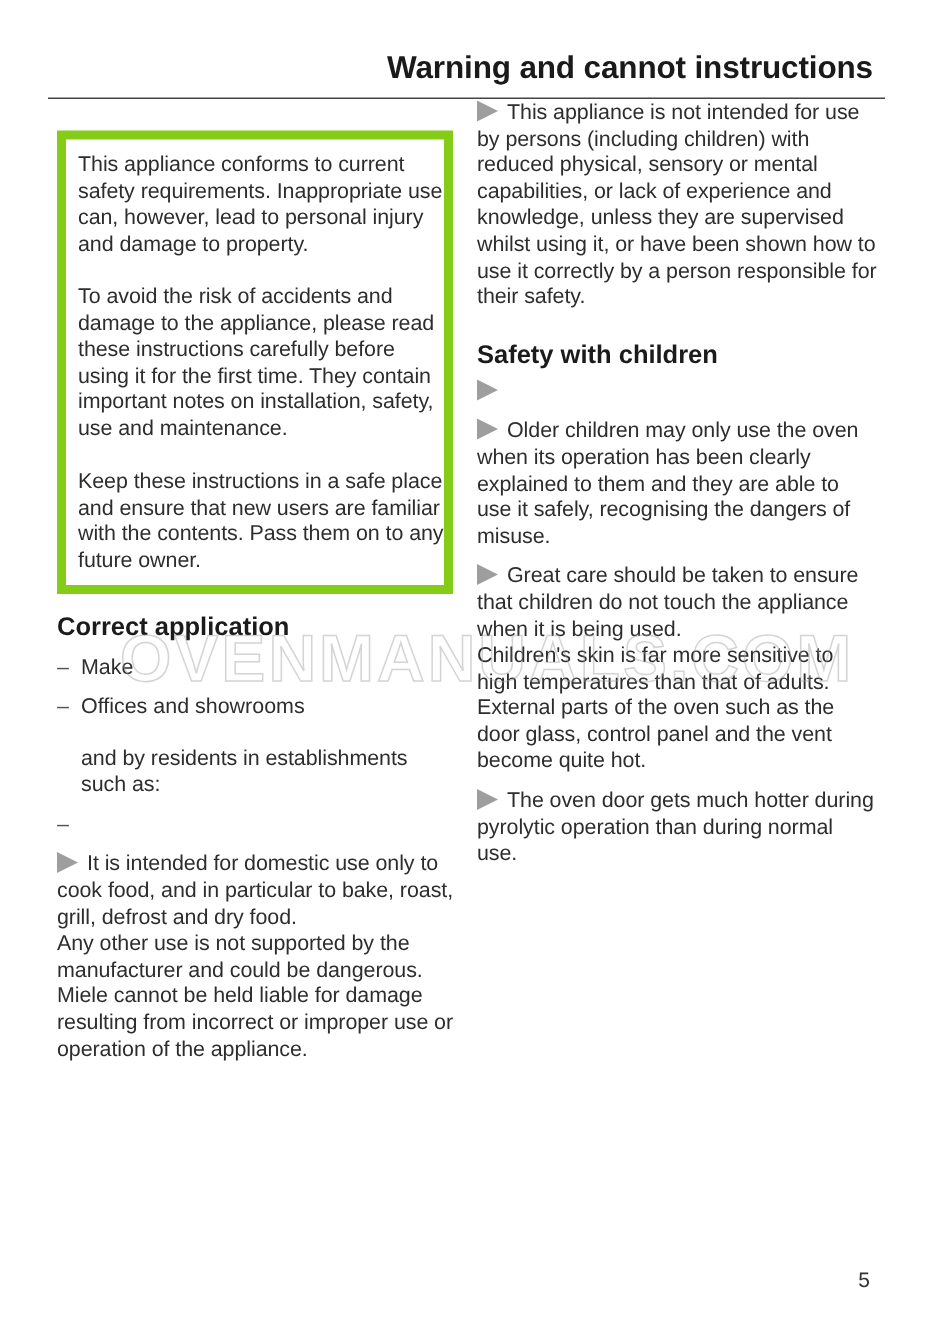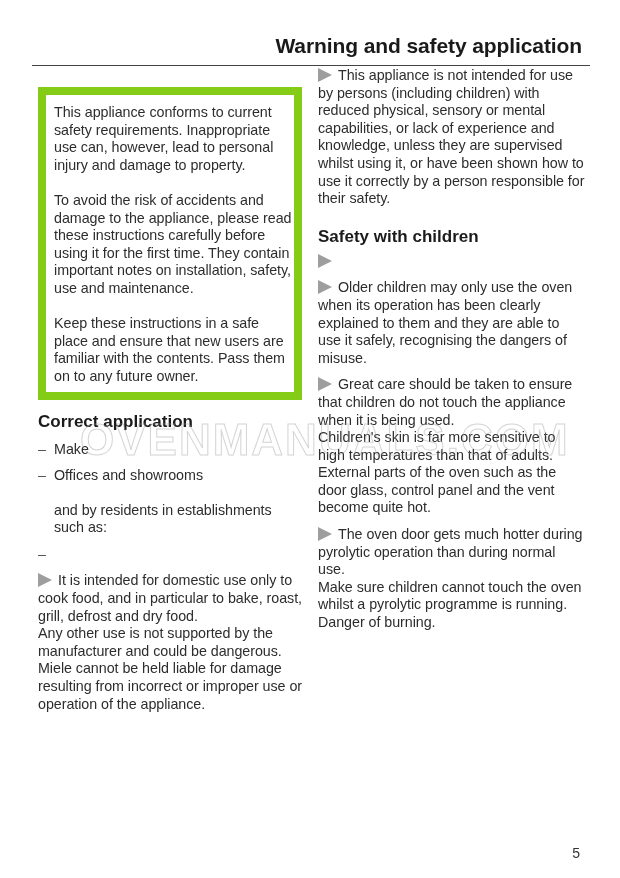--- a/index.html
+++ b/index.html
@@ -19,21 +19,21 @@
     .col { position: absolute; top: 80px; }
     .col-left { left: 38px; width: 266px; }
     .col-right { left: 318px; width: 268px; }
     .p {
       font-size: 14.3px; line-height: 17.6px; margin: 0;
       color: #2d2d2d; letter-spacing: -0.05px;
     }
     .notice-box {
       box-sizing: border-box;
       width: 264px; margin-top: 7px;
-      border: 8px solid #84cc16;
+      border: 6px solid #84cc16;
       padding: 9px 0 6px 8px;
     }
     .notice-box .p + .p { margin-top: 17.6px; }
     .heading {
       font-size: 17px; font-weight: bold; color: #1b1b1b; margin: 0;
       line-height: 20px;
     }
     .bullet { display: inline-block; width: 0; height: 0;
       border-top: 7.5px solid transparent; border-bottom: 7.5px solid transparent;
       border-left: 14px solid #9e9e9e; vertical-align: -2px; margin-right: 6px;
@@ -48,21 +48,21 @@
     .watermark {
       position: absolute; left: 80px; top: 418px;
       font-size: 44px; font-weight: bold; letter-spacing: 2px;
       color: transparent; -webkit-text-stroke: 1px rgba(160,160,160,0.45);
       white-space: nowrap; pointer-events: none; line-height: 44px;
     }
   </style>
 </head>
 <body>
 
-<div class="page-title">Warning and safety application</div>
+<div class="page-title">Warning and cannot instructions</div>
 <div class="title-rule"></div>
 
 <div class="col col-left">
   <div class="notice-box">
     <p class="p">This appliance conforms to current safety requirements. Inappropriate use can, however, lead to personal injury and damage to property.</p>
     <p class="p">To avoid the risk of accidents and damage to the appliance, please read these instructions carefully before using it for the first time. They contain important notes on installation, safety, use and maintenance.</p>
     <p class="p">Keep these instructions in a safe place and ensure that new users are familiar with the contents. Pass them on to any future owner.</p>
   </div>
 
   <h2 class="heading" style="margin-top:12px;">Correct application</h2>
@@ -102,18 +102,17 @@
   <p class="p" style="margin-top:9px;">
     <span class="bullet"></span><span>Older children may only use the oven when its operation has been clearly explained to them and they are able to use it safely, recognising the dangers of misuse.</span>
   </p>
   <p class="p" style="margin-top:9px;">
     <span class="bullet"></span><span>Great care should be taken to ensure that children do not touch the appliance when it is being used.</span>
   </p>
   <p class="p">Children's skin is far more sensitive to high temperatures than that of adults. External parts of the oven such as the door glass, control panel and the vent become quite hot.</p>
   <p class="p" style="margin-top:9px;">
     <span class="bullet"></span><span>The oven door gets much hotter during pyrolytic operation than during normal use.</span>
   </p>
-  <p class="p">Make sure children cannot touch the oven whilst a pyrolytic programme is running. Danger of burning.</p>
 </div>
 
 <div class="watermark">OVENMANUALS.COM</div>
 
 <div class="page-number">5</div>
 
 </body></html>

